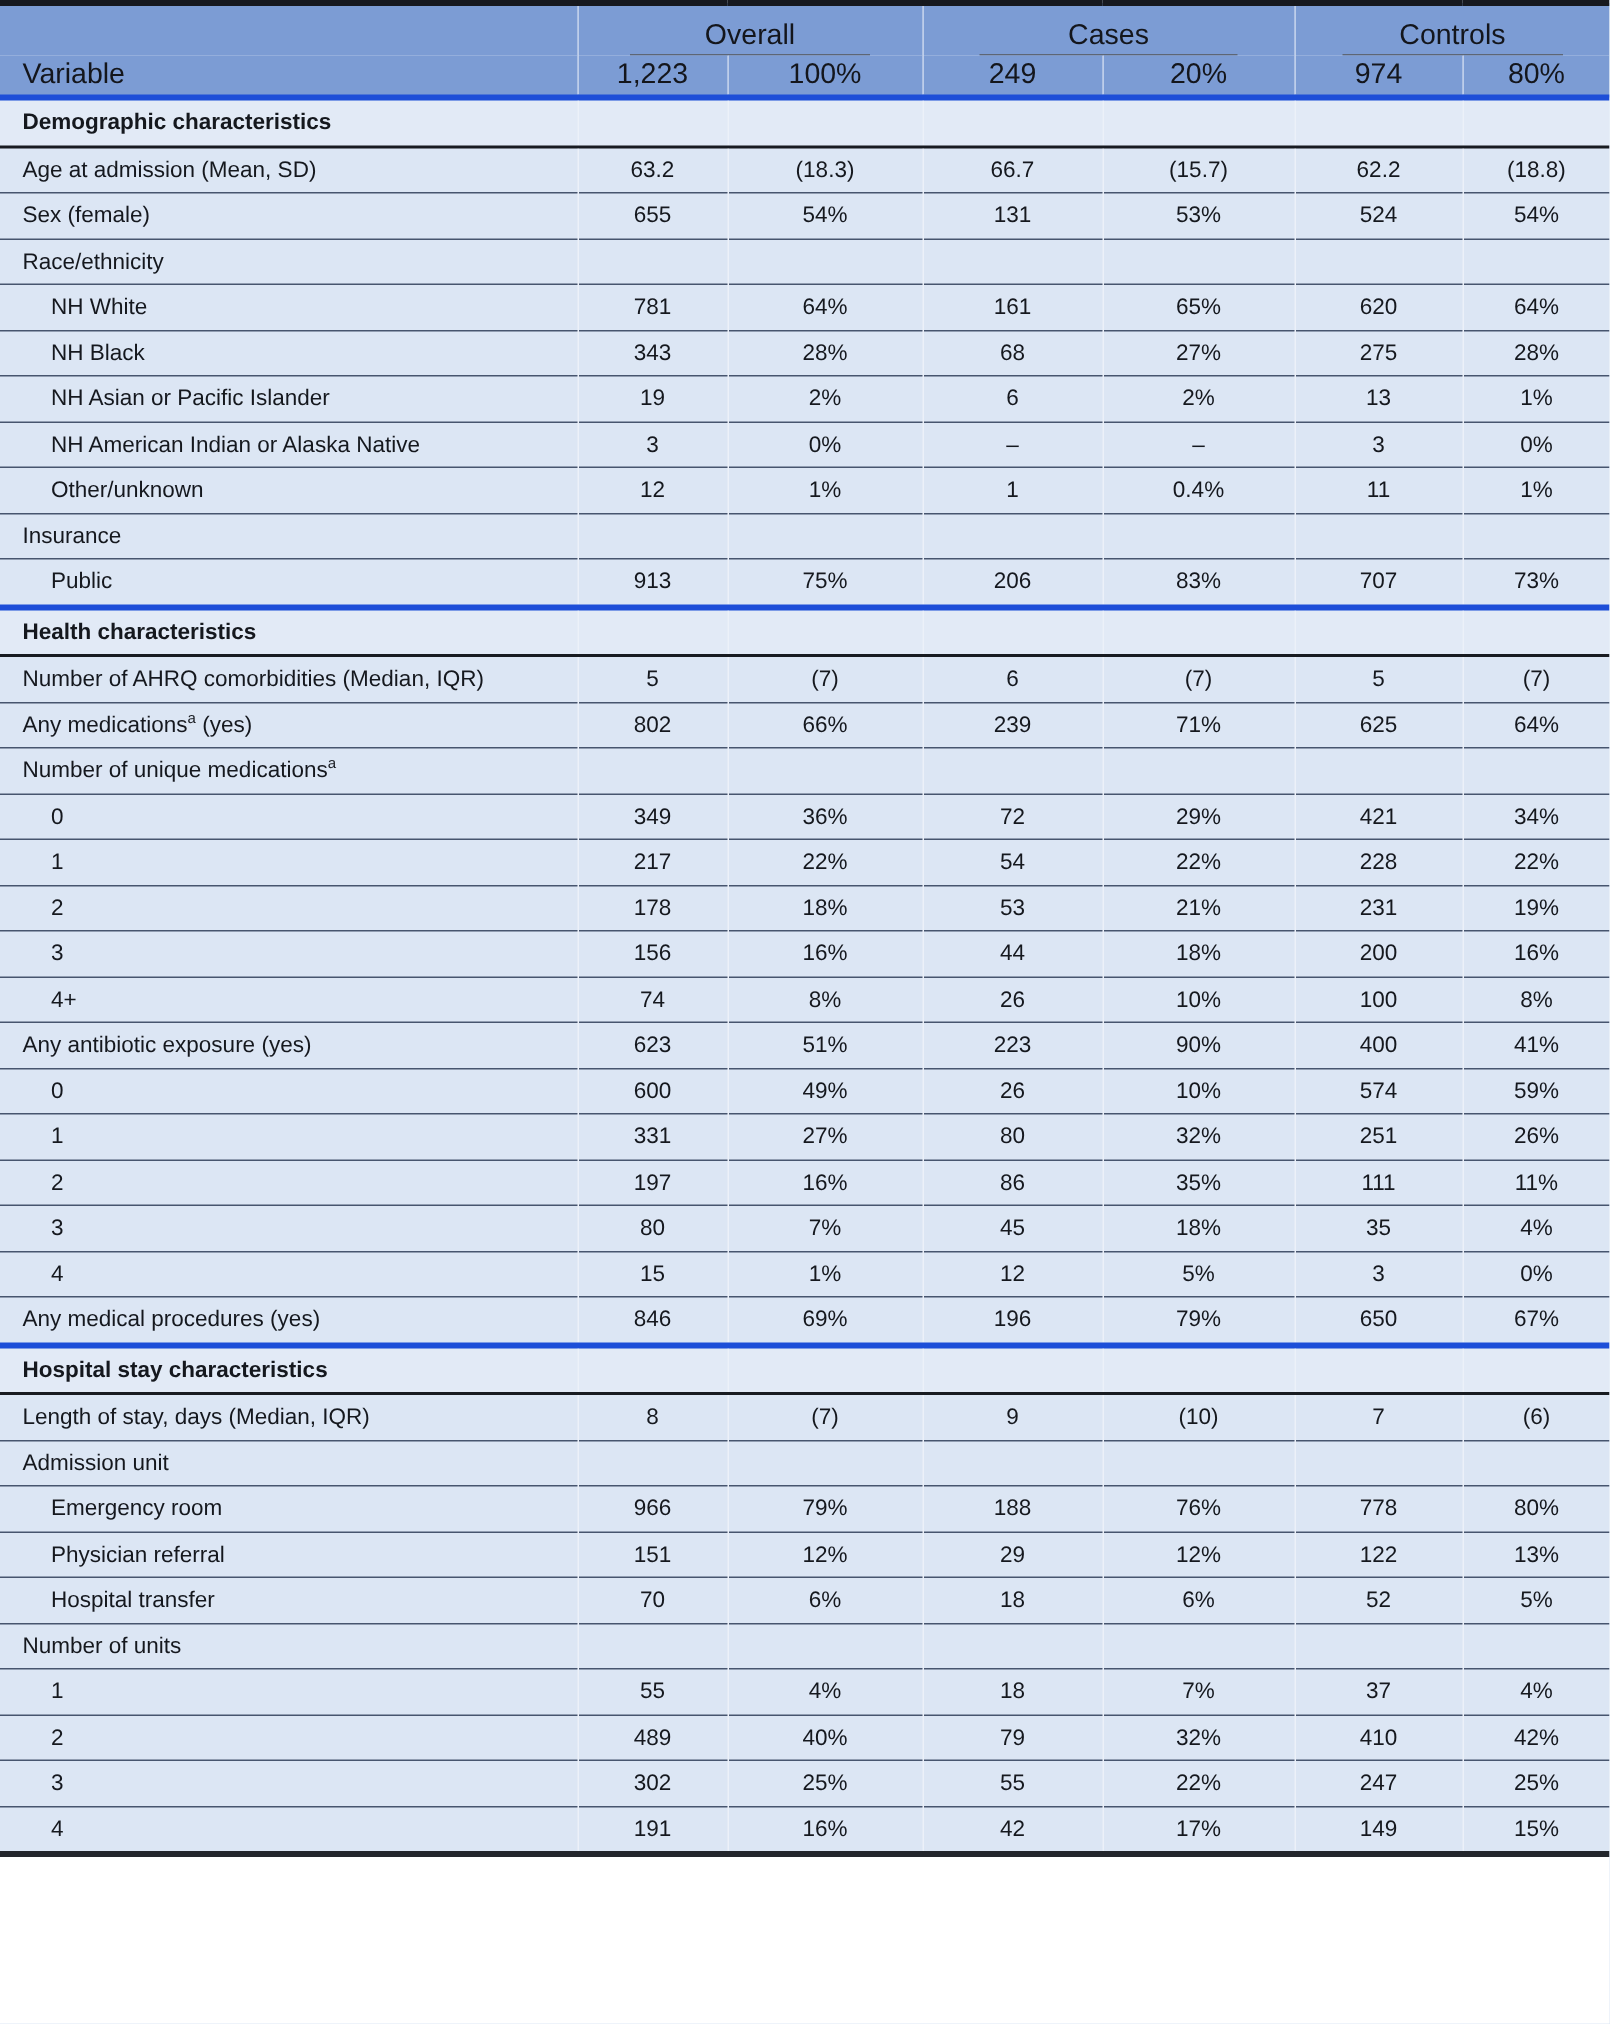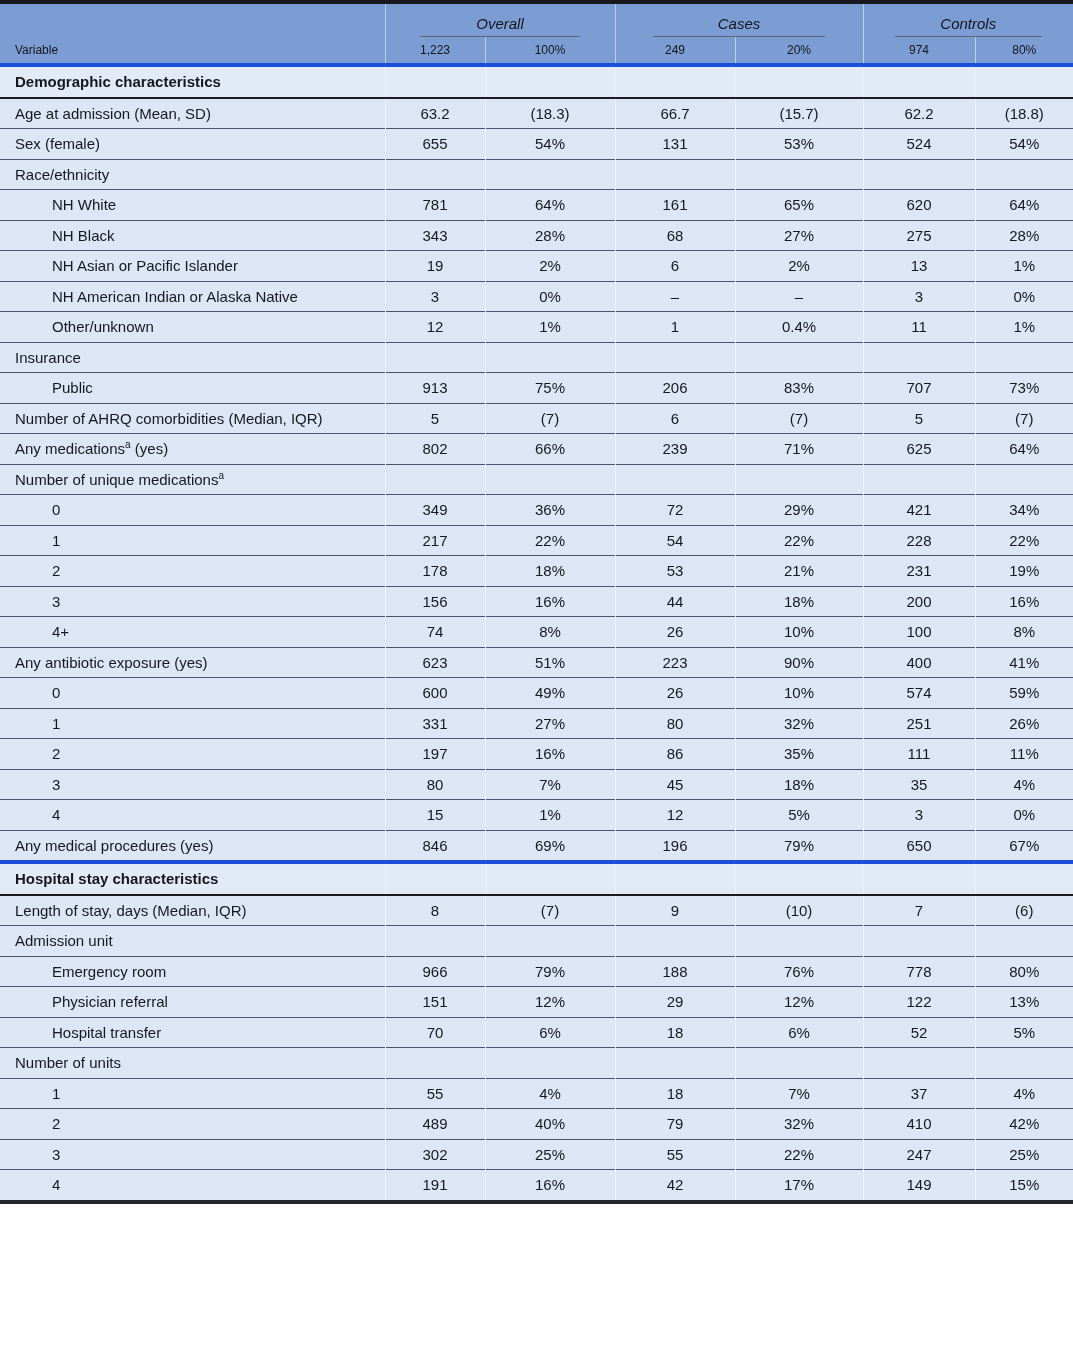--- a/index.html
+++ b/index.html
@@ -17,39 +17,39 @@
   }
 
   
   thead th{
     background:#7c9cd4;
     font-weight:400;
     color:#14161c;
     padding:0;
   }
   tr.spanner-row th{height:33px;vertical-align:bottom;}
-  .group-label{text-align:center;font-size:15px;line-height:18px;padding-bottom:3px;font-style:italic;}
+  .group-label{text-align:center;font-size:19px;line-height:18px;padding-bottom:3px;}
   .span-line{height:0;border-bottom:1px solid #5d6675;margin:0 15%;}
-  tr.nums-row th{height:26px;vertical-align:middle;font-size:12px;margin-top:29px;}
+  tr.nums-row th{height:26px;vertical-align:middle;font-size:19px;margin-top:29px;}
   tr.nums-row th.var-head{text-align:left;padding-left:15px;}
   tr.nums-row th.val-head{text-align:center;border-left:1px solid rgba(255,255,255,0.5);}
   tr.spanner-row th.group-cell{border-left:1px solid rgba(255,255,255,0.5);}
   thead tr.nums-row th{border-bottom:3px solid #17191f;}
 
   
   tbody td{
     height:29.5px;
     vertical-align:middle;
     padding:0;
     overflow:hidden;
     white-space:nowrap;
   }
   tbody tr td{border-top:1px solid #47556e;}
   td.lbl{text-align:left;padding-left:15px;}
-  td.lbl.indent{padding-left:52px;}
+  td.lbl.indent{padding-left:34px;}
   td.val{text-align:center;border-left:1px solid rgba(255,255,255,0.45);}
   tr.section-row td{
     font-weight:700;
     background:#e2eaf6;
     border-top:4px solid #1d4ed8;
     border-bottom:2px solid #181b21;
   }
   sup{font-size:10px;line-height:0;}
 </style>
 </head>
@@ -185,20 +185,29 @@
         </tr>
         <tr>
           <td class="lbl indent">Public</td>
           <td class="val">913</td>
           <td class="val">75%</td>
           <td class="val">206</td>
           <td class="val">83%</td>
           <td class="val">707</td>
           <td class="val">73%</td>
         </tr>
+        <tr class="section-row">
+          <td class="lbl">Health characteristics</td>
+          <td class="val"></td>
+          <td class="val"></td>
+          <td class="val"></td>
+          <td class="val"></td>
+          <td class="val"></td>
+          <td class="val"></td>
+        </tr>
         <tr>
           <td class="lbl">Number of AHRQ comorbidities (Median, IQR)</td>
           <td class="val">5</td>
           <td class="val">(7)</td>
           <td class="val">6</td>
           <td class="val">(7)</td>
           <td class="val">5</td>
           <td class="val">(7)</td>
         </tr>
         <tr>

